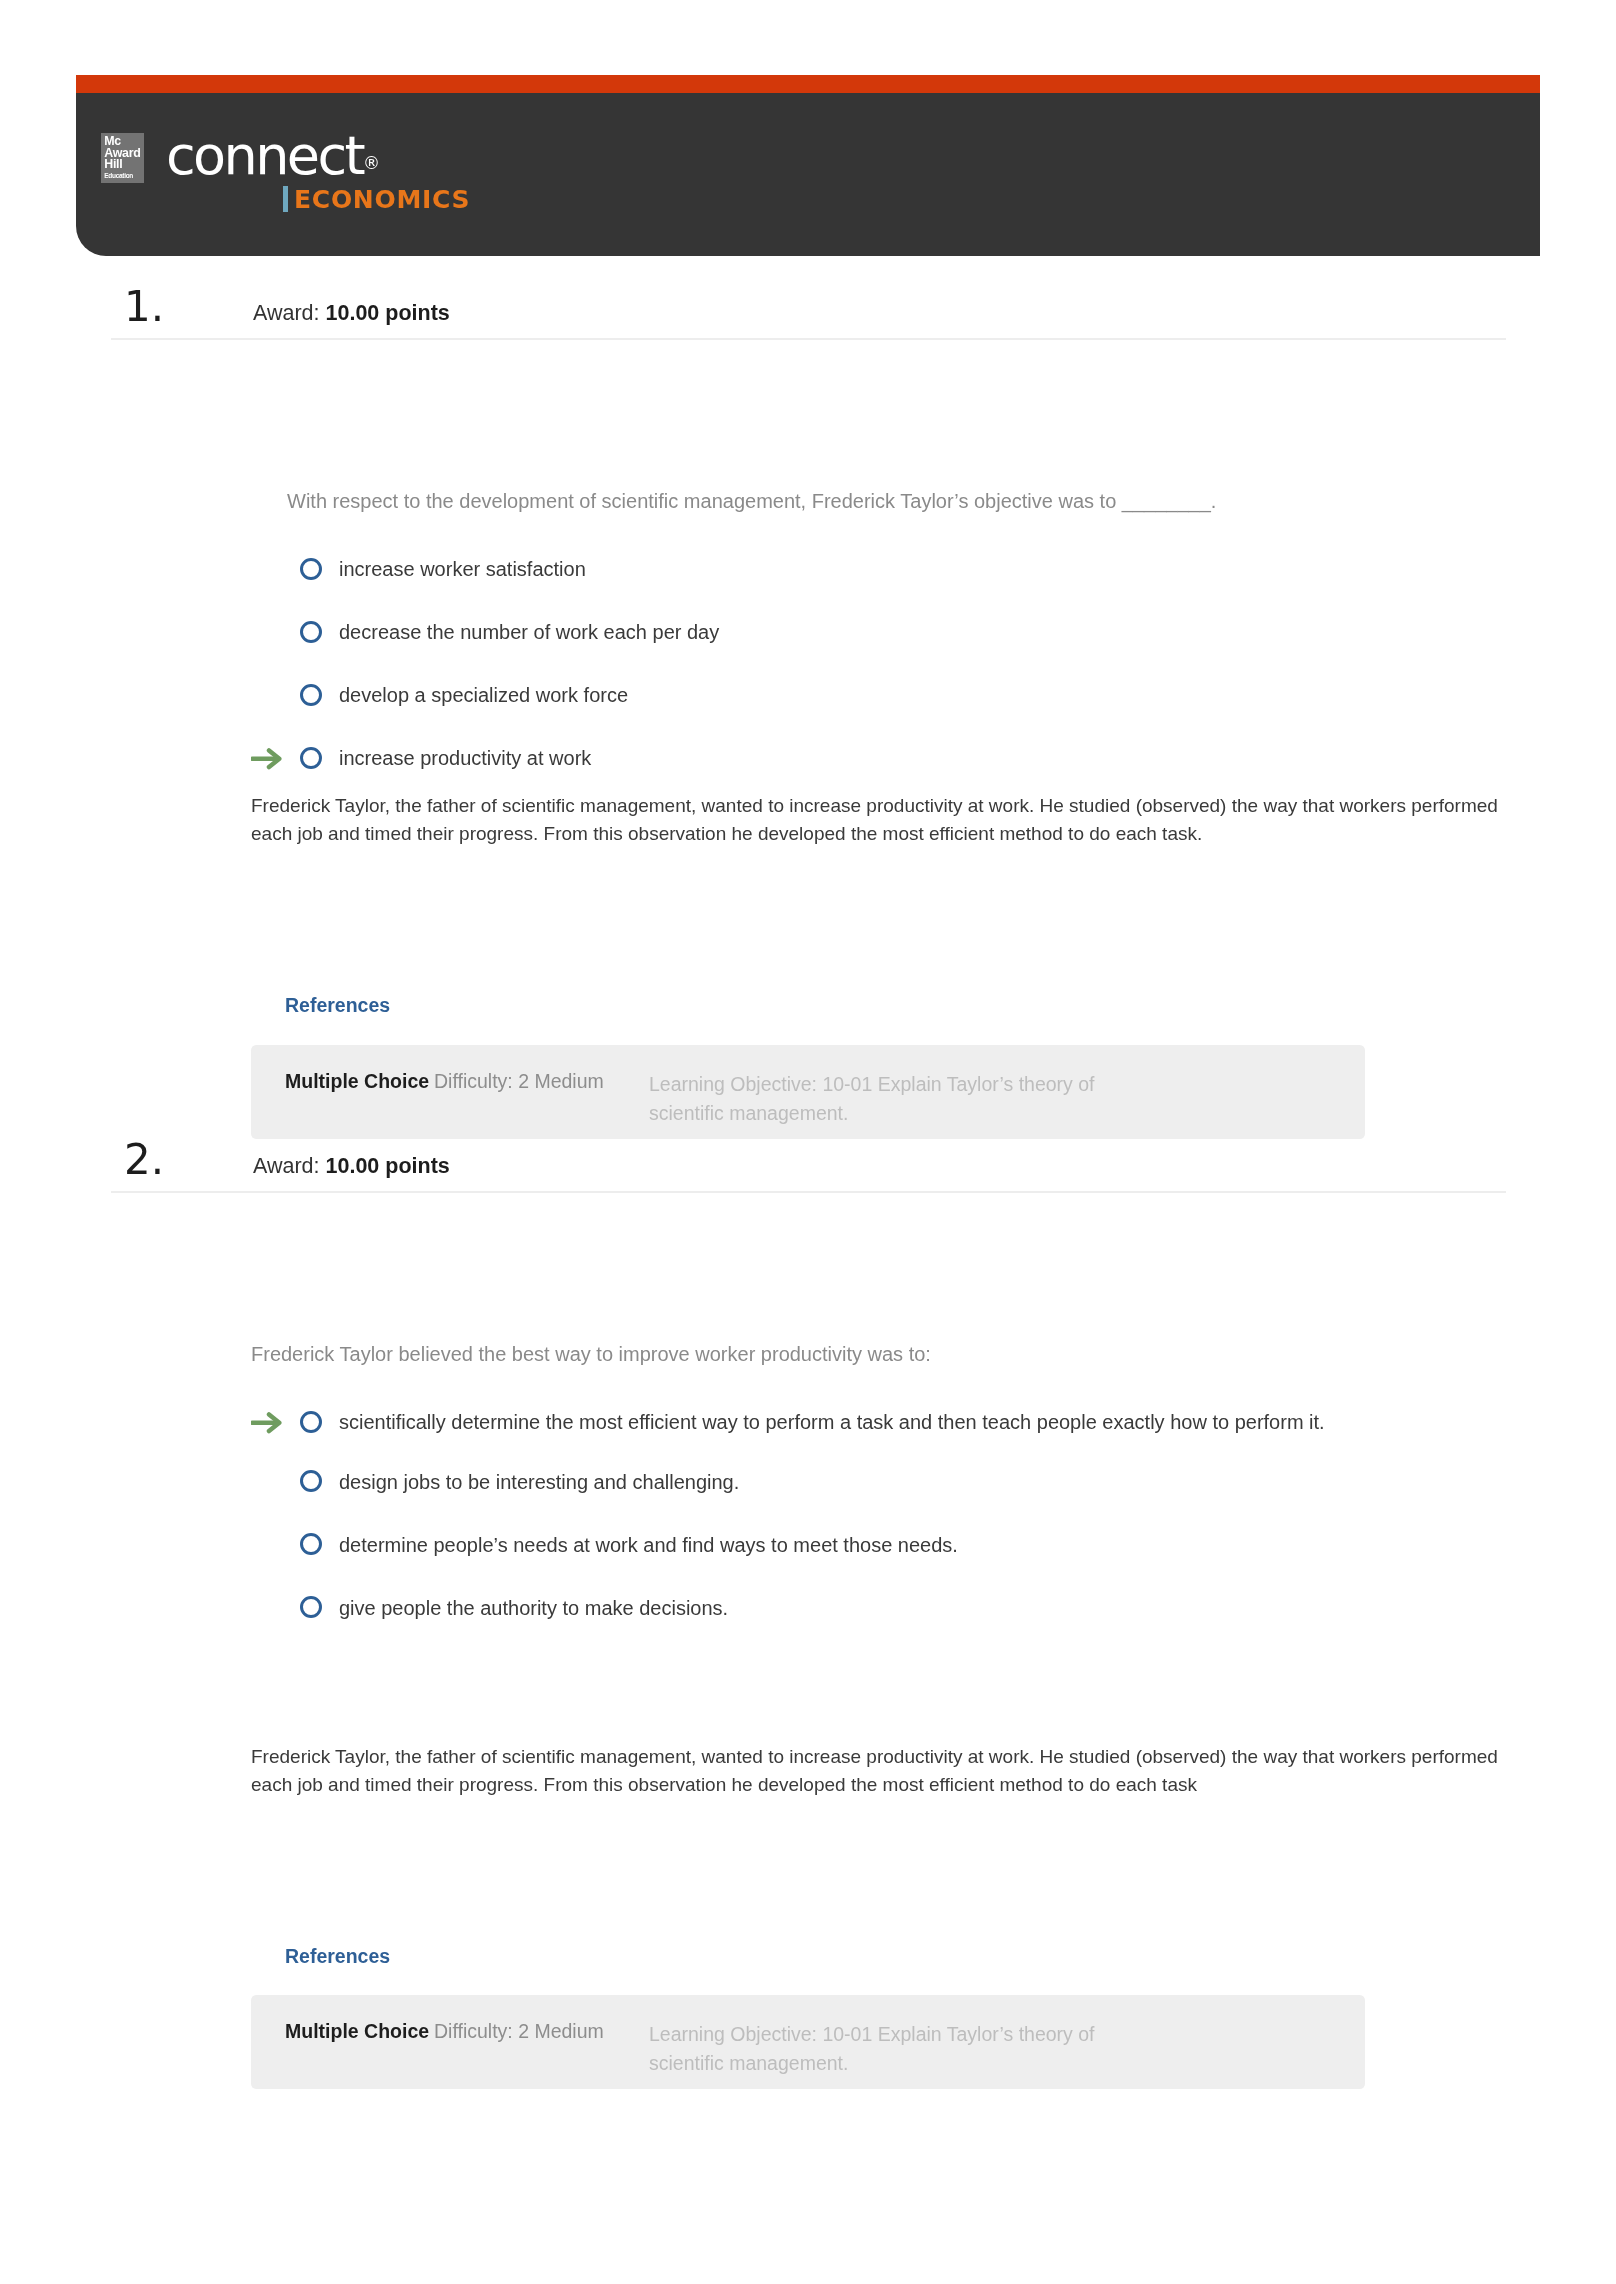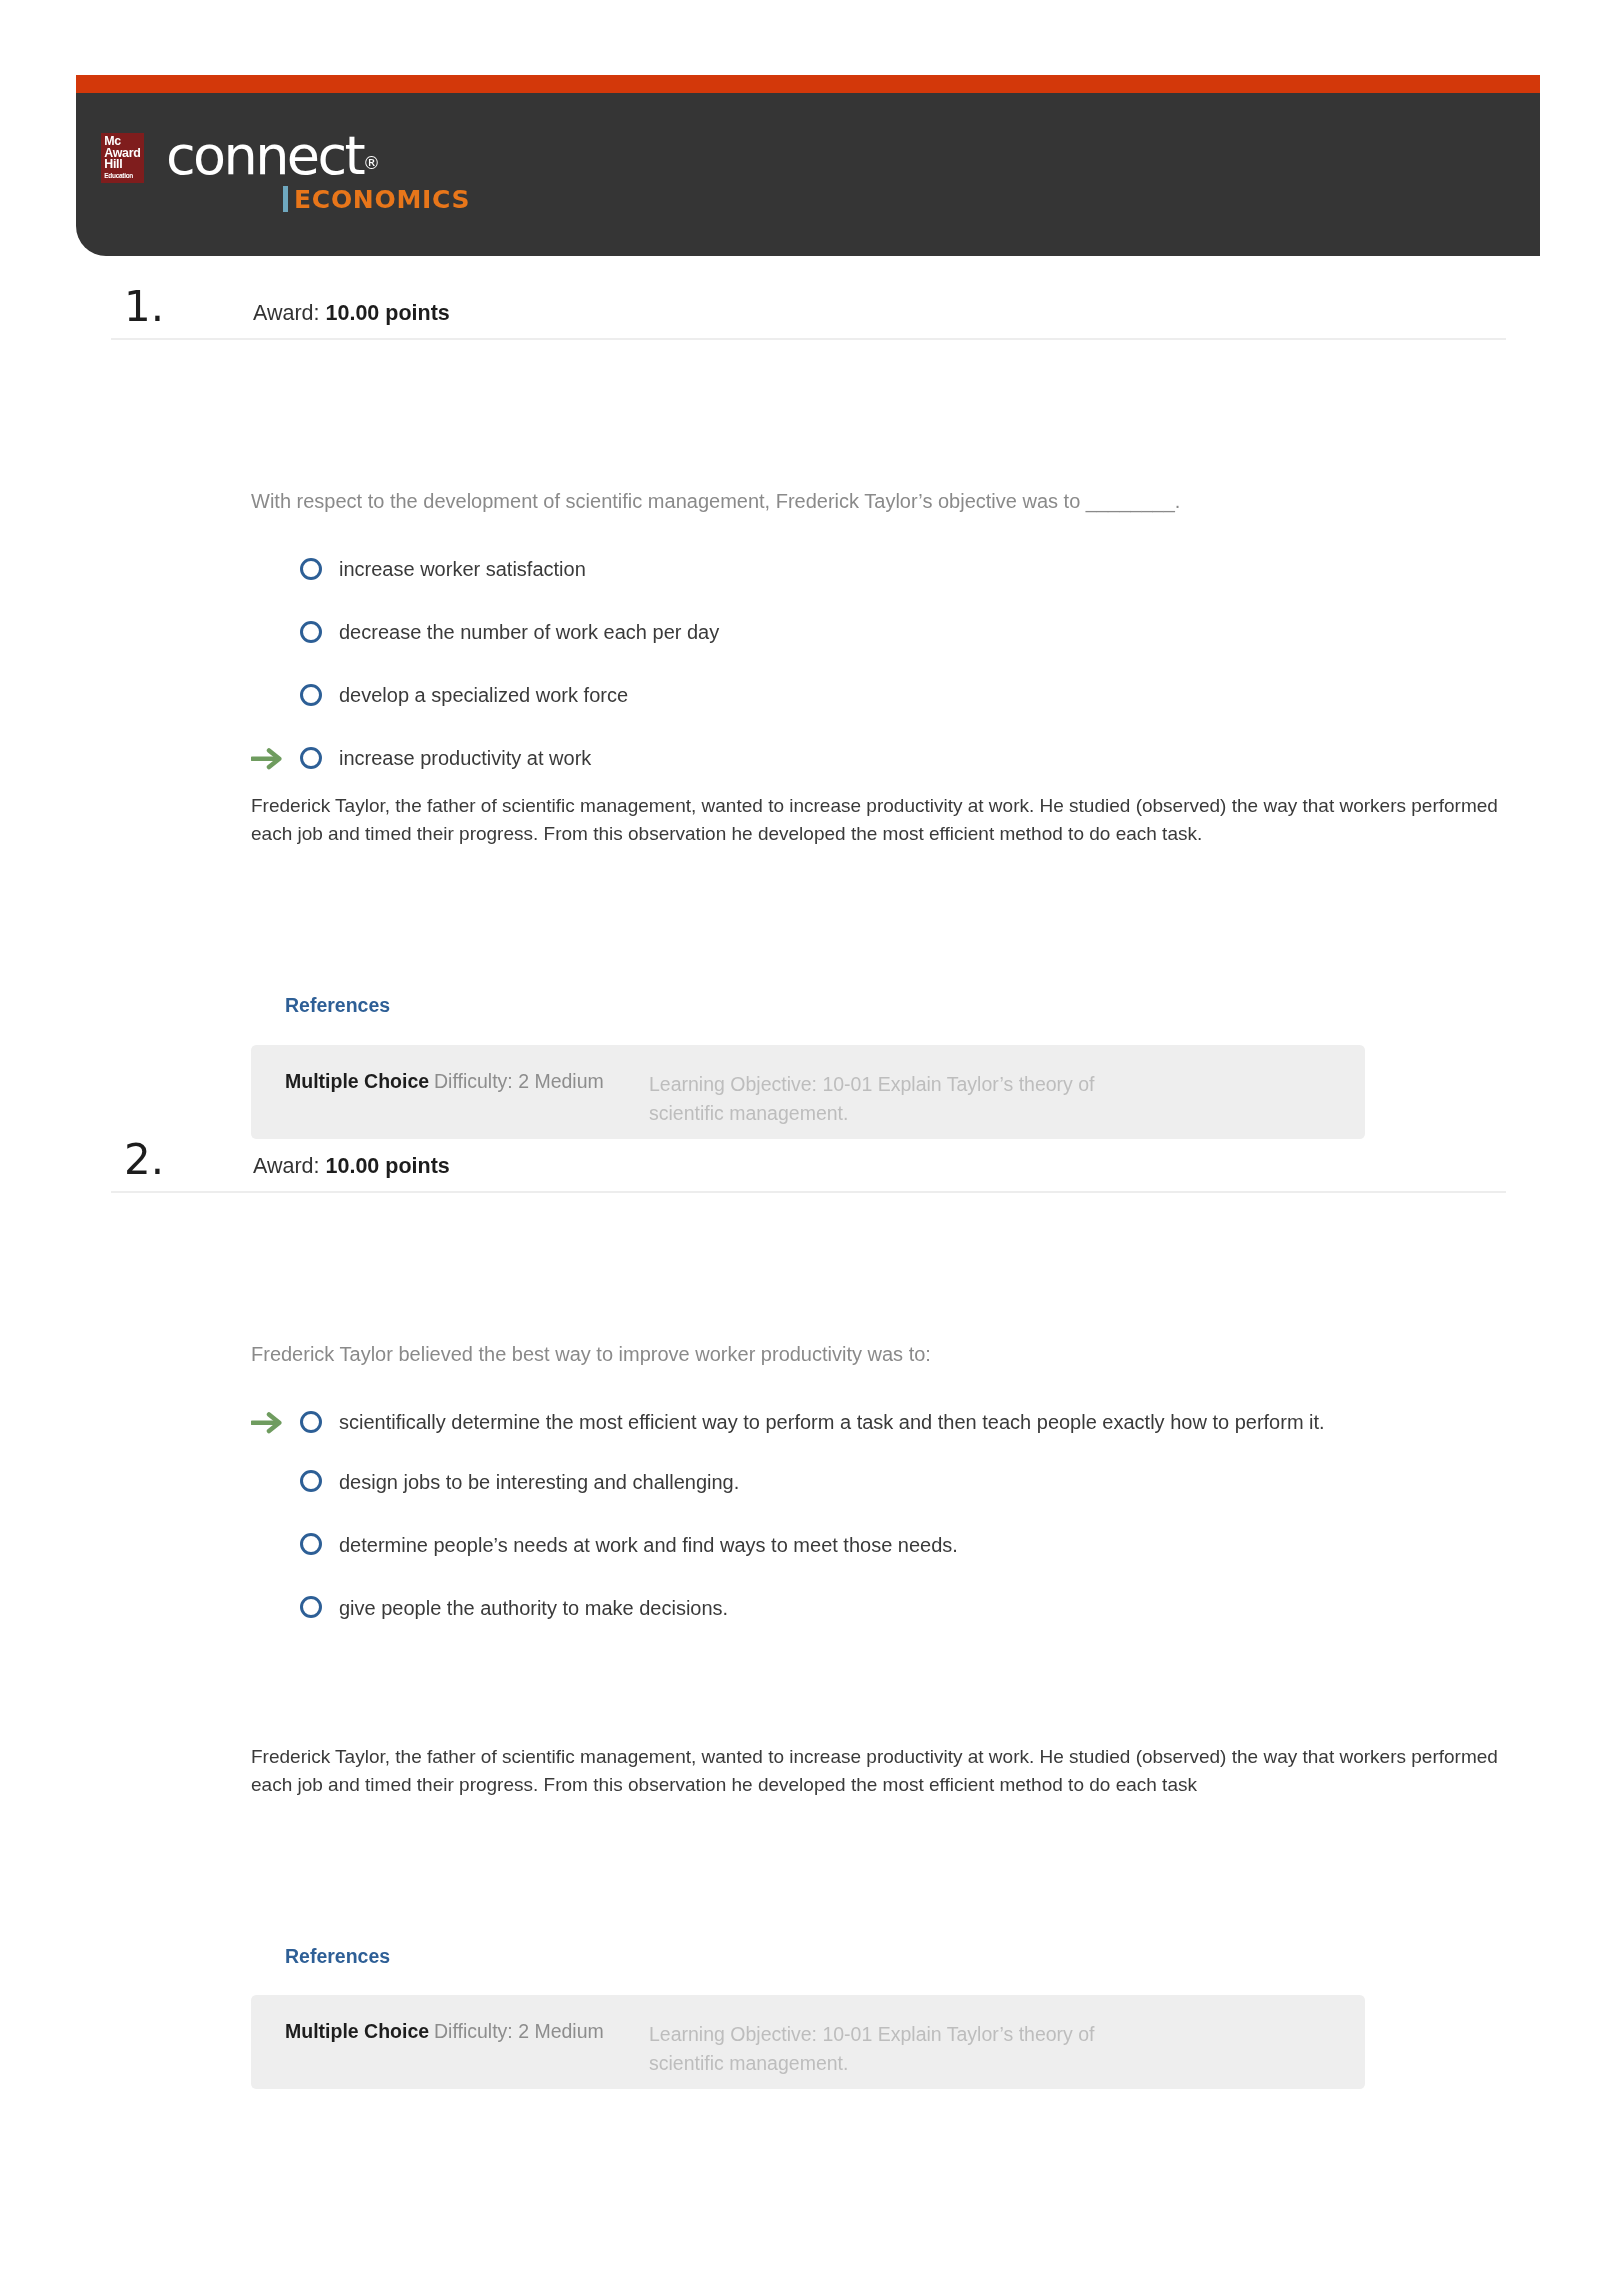--- a/index.html
+++ b/index.html
@@ -31,21 +31,21 @@
     position:relative;
   }
   .logo-row{
     position:absolute;
     left:25px; top:40px;
     display:flex;
     align-items:flex-start;
   }
   .mhe-mark{
     width:43px; height:50px;
-    background:#7f1d1d;
+    background:#737373;
     color:#ffffff;
     font-family:"Liberation Sans", sans-serif;
     font-weight:bold;
     font-size:12.4px;
     line-height:11.7px;
     padding:3.3px 0 0 3.3px;
     box-sizing:border-box;
     letter-spacing:-0.3px;
   }
   .mhe-mark .edu{
@@ -242,21 +242,21 @@
   <div class="q-head">
     <div class="q-number">1.</div>
     <div class="q-award">
       <span>Award:</span>
       <b>10.00 points</b>
     </div>
     <div class="divider" style="top:51px;"></div>
   </div>
 
   <div class="q-body">
-    <div class="stem" style="top:129px;">With respect to the development of scientific management, Frederick Taylor’s objective was to ________.</div>
+    <div class="stem" style="top:129px;margin-left:36px;">With respect to the development of scientific management, Frederick Taylor’s objective was to ________.</div>
 
     <div class="options" style="top:195px;">
       <div class="option" style="margin-bottom:23px;">
         <div class="arrow-slot"></div>
         <div class="radio"></div>
         <div class="opt-label">increase worker satisfaction</div>
       </div>
       <div class="option" style="margin-bottom:23px;">
         <div class="arrow-slot"></div>
         <div class="radio"></div>

